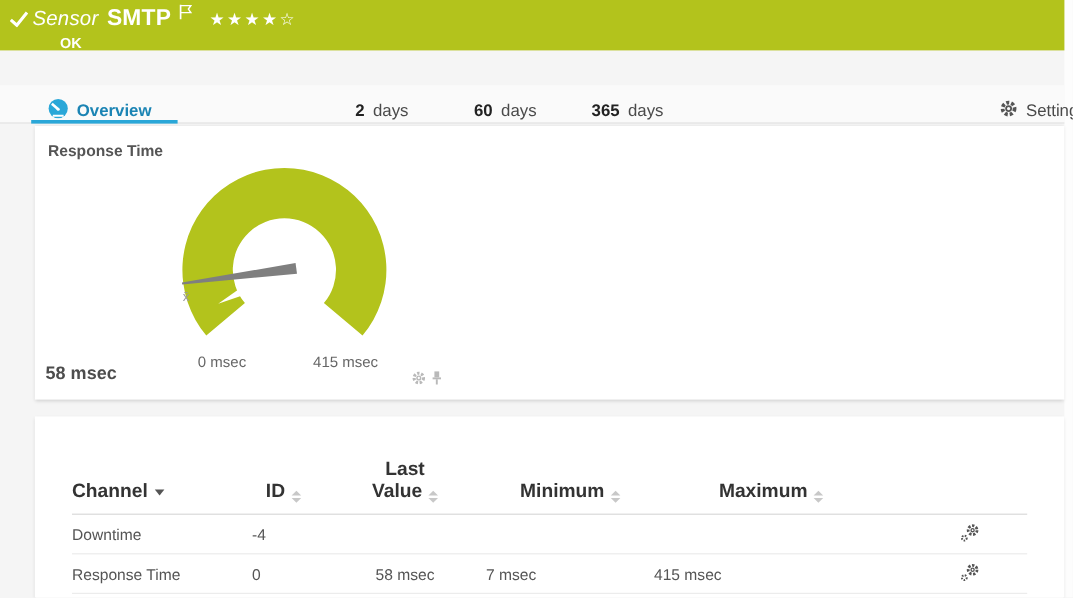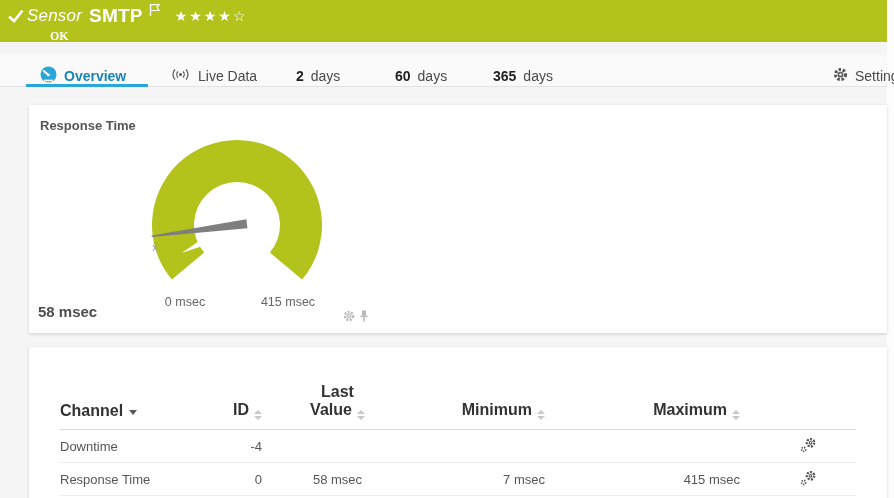--- a/index.html
+++ b/index.html
@@ -18,25 +18,25 @@
   .sensor-header {
     position:absolute; left:0; top:0; width:887px; height:42px;
     background:#b3c31c; color:#fff;
   }
   .sensor-header .title-row { position:absolute; left:27px; top:5px; display:flex; align-items:center; }
   .check-wrap { position:absolute; left:8px; top:9px; }
   .type-label { font-style:italic; font-size:17px; font-weight:400; letter-spacing:.2px; }
   .sensor-name { font-weight:bold; font-size:19px; margin-left:7px; letter-spacing:.2px; }
   .flag-wrap { margin-left:6px; margin-top:-8px; }
   .stars { margin-left:14px; font-size:14px; letter-spacing:2px; color:#fff; cursor:pointer; }
-  .status-ok { position:absolute; left:50px; top:29px; font-size:12px; font-weight:bold;font-family:Liberation Serif, serif; }
+  .status-ok { position:absolute; left:50px; top:29px; font-size:12px; font-weight:bold; }
 
   
   .tabbar {
-    position:absolute; left:0; top:55px; width:887px; height:32px;
+    position:absolute; left:0; top:71px; width:887px; height:32px;
     background:#fafafa; border-bottom:1px solid #e2e2e2;
   }
   .tab { position:absolute; top:0; height:42px; display:flex; align-items:center; gap:7px;
          font-size:14px; color:#4a4a4a; cursor:pointer; white-space:nowrap; }
   .tab b { color:#222; font-weight:bold; }
   .tab.active { color:#1b84b4; font-weight:bold; }
   .tab-underline { position:absolute; left:26px; bottom:-1px; width:122px; height:3px; background:#2aa7d8; }
 
   
   .panel { position:absolute; left:29px; width:858px; background:#fff;
@@ -50,21 +50,21 @@
   .gauge-value { position:absolute; left:9px; top:198px; font-size:15px; font-weight:bold; color:#4d4d4d; }
   .gauge-tools { position:absolute; left:314px; top:203px; display:flex; gap:4px; align-items:center; }
   .gauge-tools svg { cursor:pointer; }
 
   
   table { border-collapse:collapse; table-layout:fixed; margin-left:31px; margin-top:36px; width:796px; }
   th { font-size:16px; font-weight:bold; color:#333; vertical-align:bottom; padding-bottom:9px; white-space:nowrap; }
   td { font-size:13px; color:#555; height:33px; white-space:nowrap; }
   thead tr { border-bottom:1px solid #d9d9d9; }
   tbody tr { border-bottom:1px solid #ececec;margin-left:32px; }
-  .al { text-align:left; }  .ar { text-align:right; }  .ac { text-align:center; }
+  .al { text-align:left; }  .ar { }  .ac { text-align:center; }
   .pad-r { padding-right:8px; }
   .actions-cell { text-align:right; padding-right:40px; }
   th.sortable { cursor:pointer; }
 
   .sorticons { display:inline-flex; flex-direction:column; margin-left:5px; gap:2px; vertical-align:1px; }
   .tri-up { width:0; height:0; border-left:4px solid transparent; border-right:4px solid transparent; border-bottom:4px solid #c8c8c8; }
   .tri-down { width:0; height:0; border-left:4px solid transparent; border-right:4px solid transparent; border-top:4px solid #c8c8c8; }
   .sort-desc { display:inline-block; margin-left:6px; width:0; height:0;
                border-left:4.5px solid transparent; border-right:4.5px solid transparent;
                border-top:5px solid #555; vertical-align:1px; }
@@ -99,34 +99,20 @@
   <div class="tab active" style="left:40px">
     <span>
       <svg width="17" height="17" viewBox="0 0 17 17">
         <circle cx="8.5" cy="8.5" r="8" fill="#2aa7d8"></circle>
         <line x1="8.5" y1="9" x2="3.2" y2="4.5" stroke="#fff" stroke-width="2.2"></line>
         <circle cx="8.5" cy="9" r="1.3" fill="#fff"></circle>
         <path d="M4 14.5 h9" stroke="#fff" stroke-width="1.6"></path>
       </svg>
     </span>
     <span>Overview</span>
-  </div>
-  <div class="tab" style="left:170px">
-    <span>
-      <svg width="21" height="13" viewBox="0 0 21 13">
-        <g stroke="#555" stroke-width="1.2" fill="none">
-          <path d="M5 1.5 a7.2 7.2 0 0 0 0 10"></path>
-          <path d="M8 3.5 a4.3 4.3 0 0 0 0 6"></path>
-          <path d="M13 3.5 a4.3 4.3 0 0 1 0 6"></path>
-          <path d="M16 1.5 a7.2 7.2 0 0 1 0 10"></path>
-        </g>
-        <circle cx="10.5" cy="6.5" r="1.5" fill="#555"></circle>
-      </svg>
-    </span>
-    <span>Live Data</span>
   </div>
   <div class="tab" style="left:296px">
     <b>2</b>
       <span>days</span>
   </div>
   <div class="tab" style="left:395px">
     <b>60</b>
       <span>days</span>
   </div>
   <div class="tab" style="left:493px">

